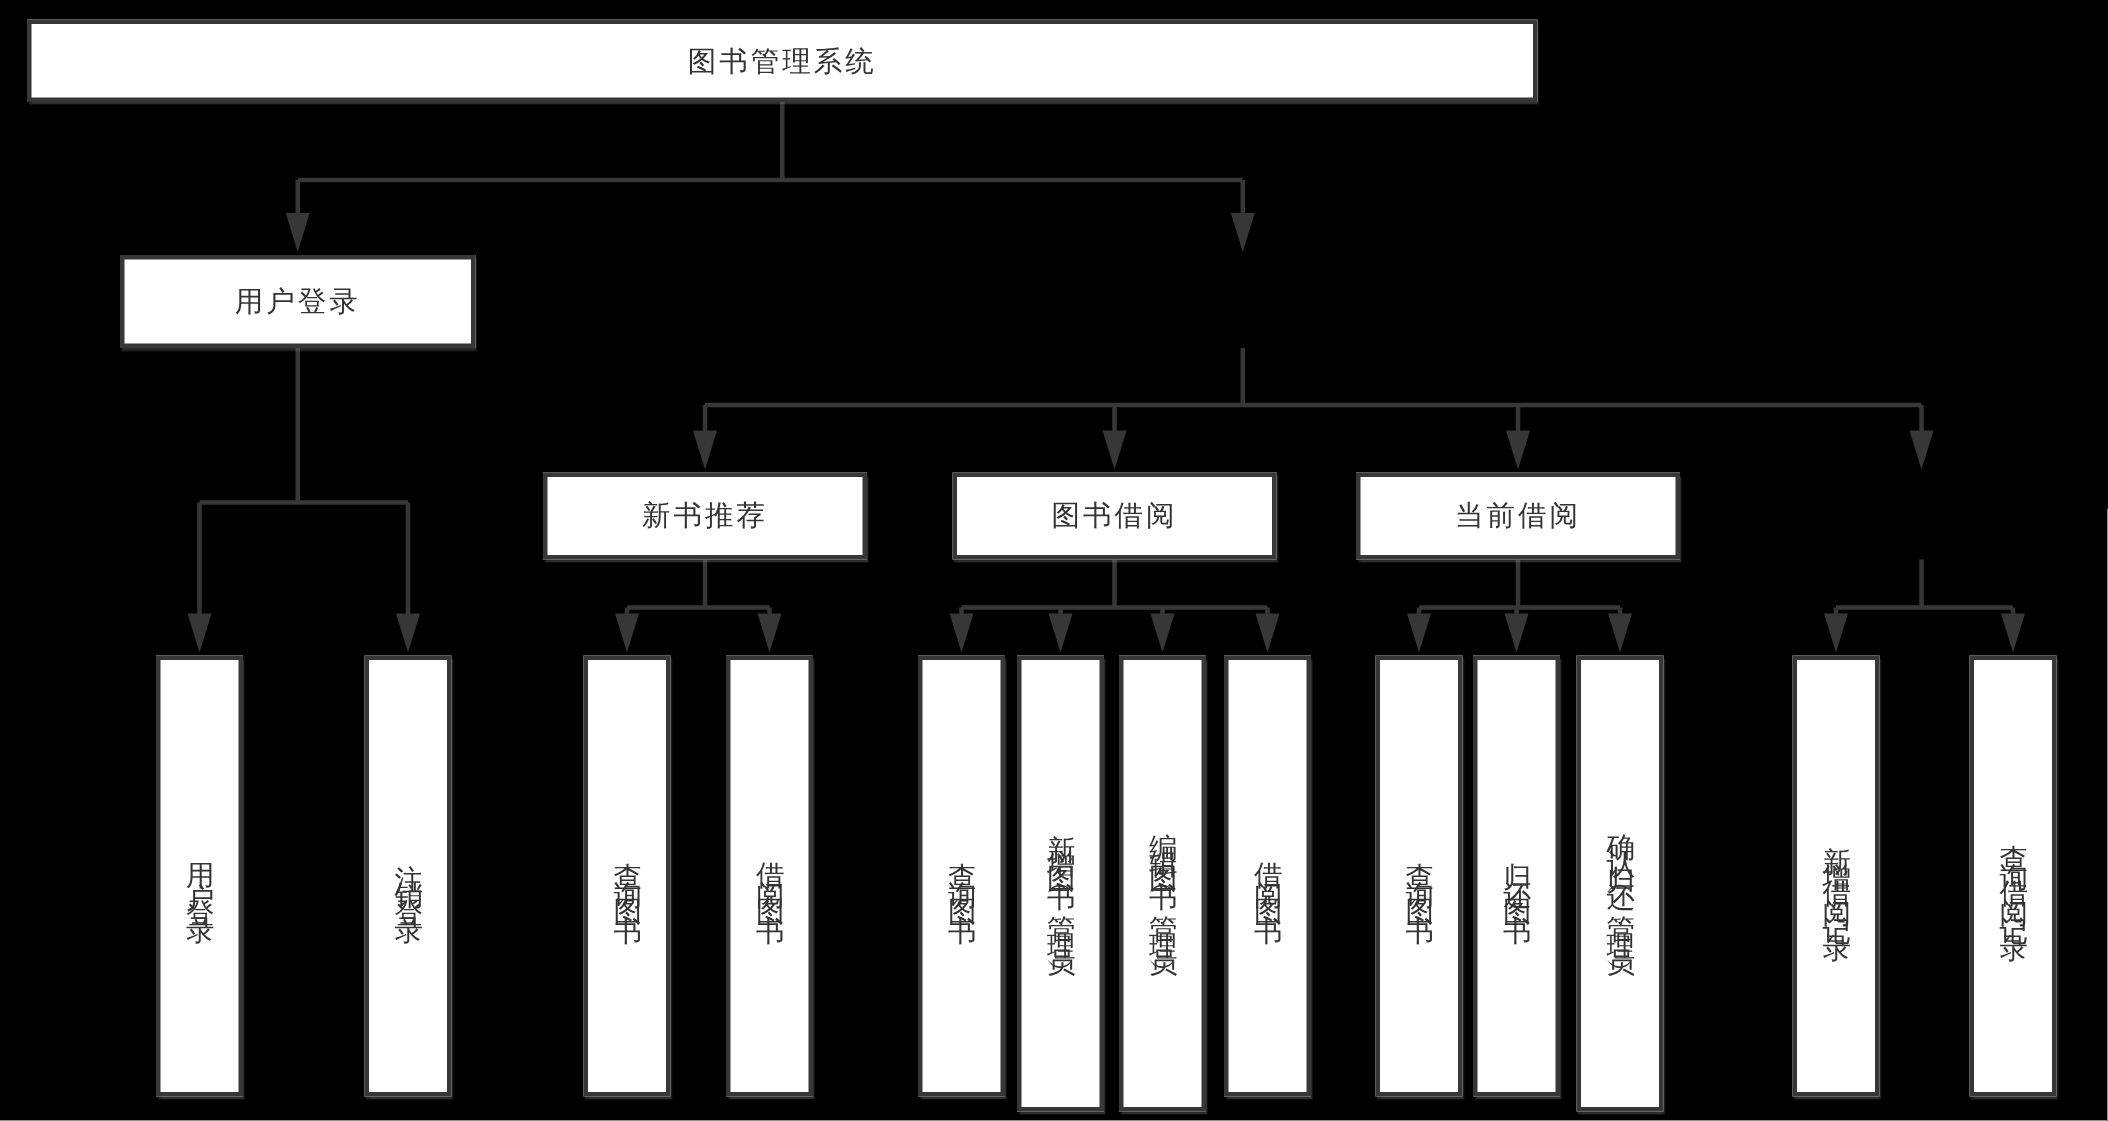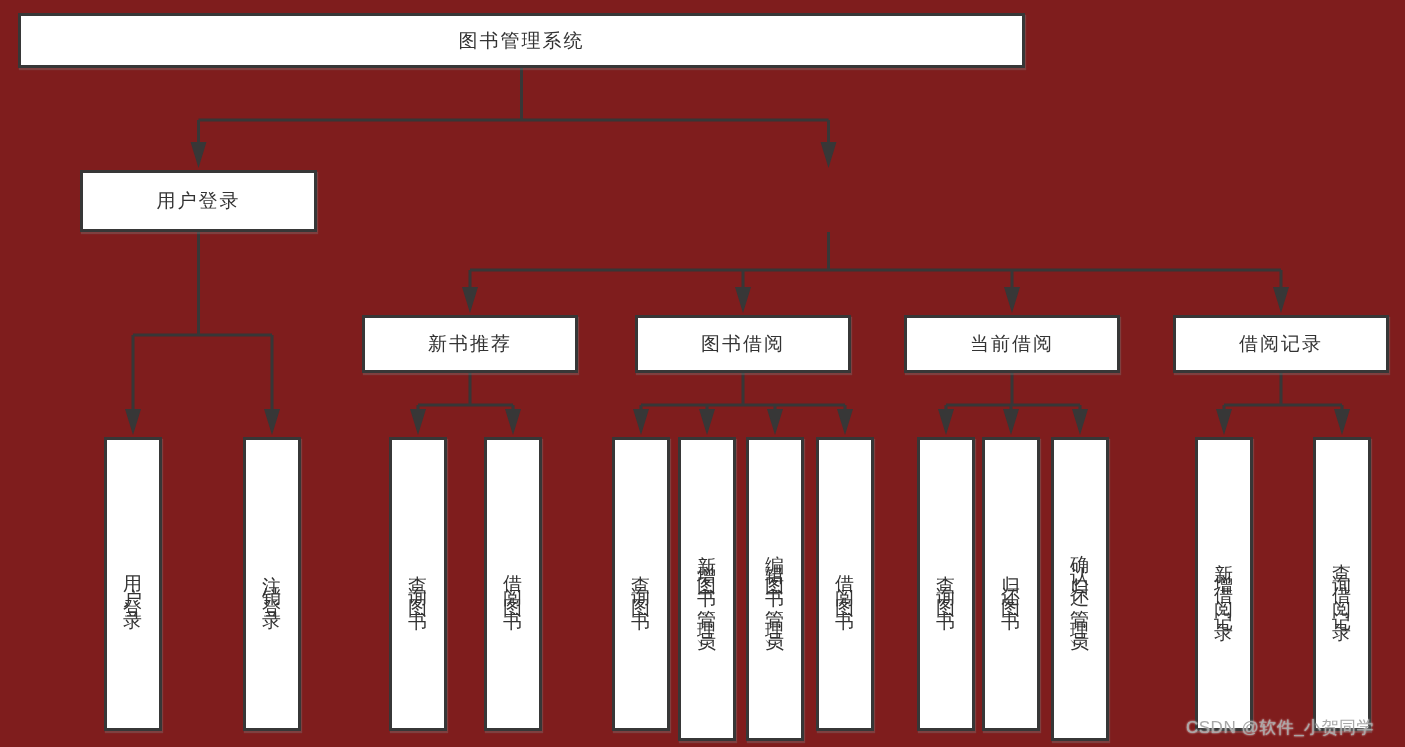--- a/index.html
+++ b/index.html
@@ -5,21 +5,21 @@
   html, body {
     margin: 0;
     padding: 0;
     background: #ffffff;
     font-family: "Liberation Sans", "DejaVu Sans", sans-serif;
   }
   #canvas {
     position: relative;
     width: 1405px;
     height: 747px;
-    background: #7f1d1d;
+    background: #000000;
     overflow: hidden;
   }
   #connectors {
     position: absolute;
     left: 0; top: 0;
     width: 1405px;
     height: 747px;
     z-index: 1;
   }
   .node {
@@ -123,23 +123,20 @@
 
   <div class="node h-node" style="left:362px; top:315px; width:216px; height:58px;">
     <span>新书推荐</span>
   </div>
   <div class="node h-node" style="left:635px; top:315px; width:216px; height:58px;">
     <span>图书借阅</span>
   </div>
   <div class="node h-node" style="left:904px; top:315px; width:216px; height:58px;text-align:right;">
     <span>当前借阅</span>
   </div>
-  <div class="node h-node" style="left:1173px; top:315px; width:216px; height:58px;">
-    <span>借阅记录</span>
-  </div>
 
   <div class="node v-node" style="left:104px; top:437px; width:58px; height:294px;">
     <span>用户登录</span>
   </div>
   <div class="node v-node" style="left:243px; top:437px; width:58px; height:294px;">
     <span>注销登录</span>
   </div>
 
   <div class="node v-node" style="left:389px; top:437px; width:58px; height:294px;">
     <span>查询图书</span>
@@ -171,15 +168,14 @@
     <span>确认归还（管理员）</span>
   </div>
 
   <div class="node v-node" style="left:1195px; top:437px; width:58px; height:294px;">
     <span>新增借阅记录</span>
   </div>
   <div class="node v-node" style="left:1313px; top:437px; width:58px; height:294px;">
     <span>查询借阅记录</span>
   </div>
 
-  <div class="watermark">CSDN @软件_小贺同学</div>
 
 </div>
 
 </body></html>

